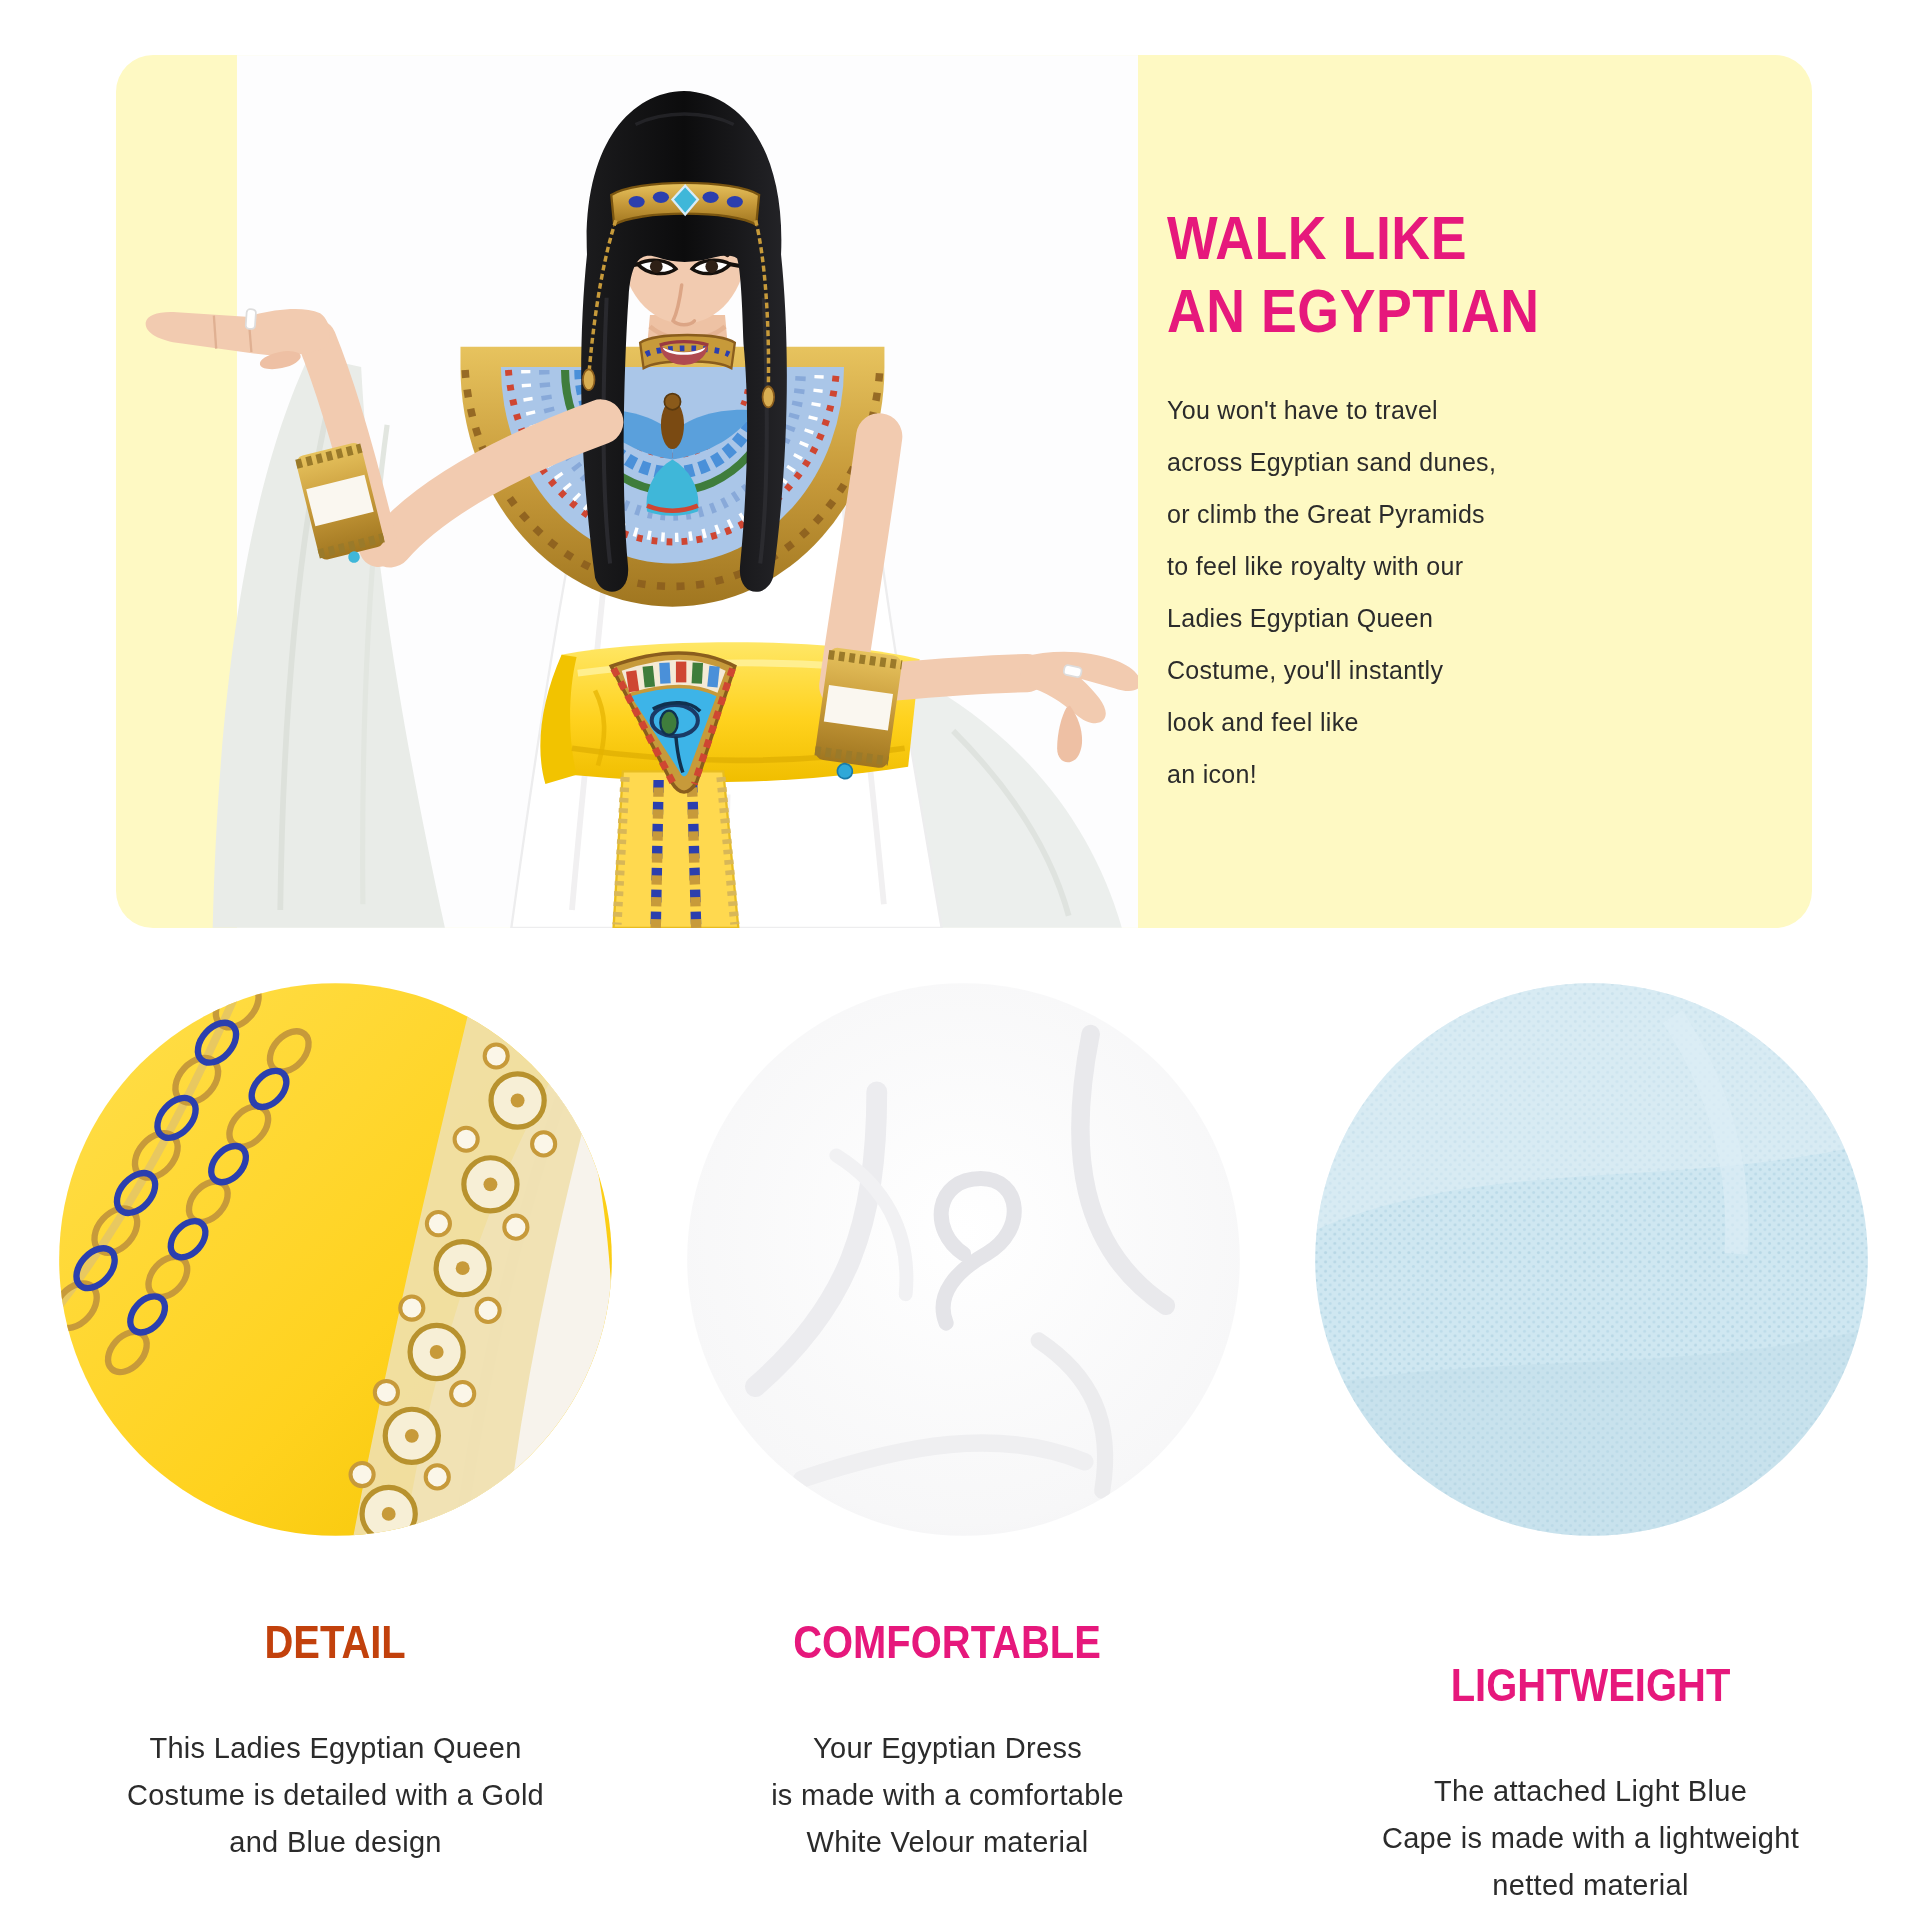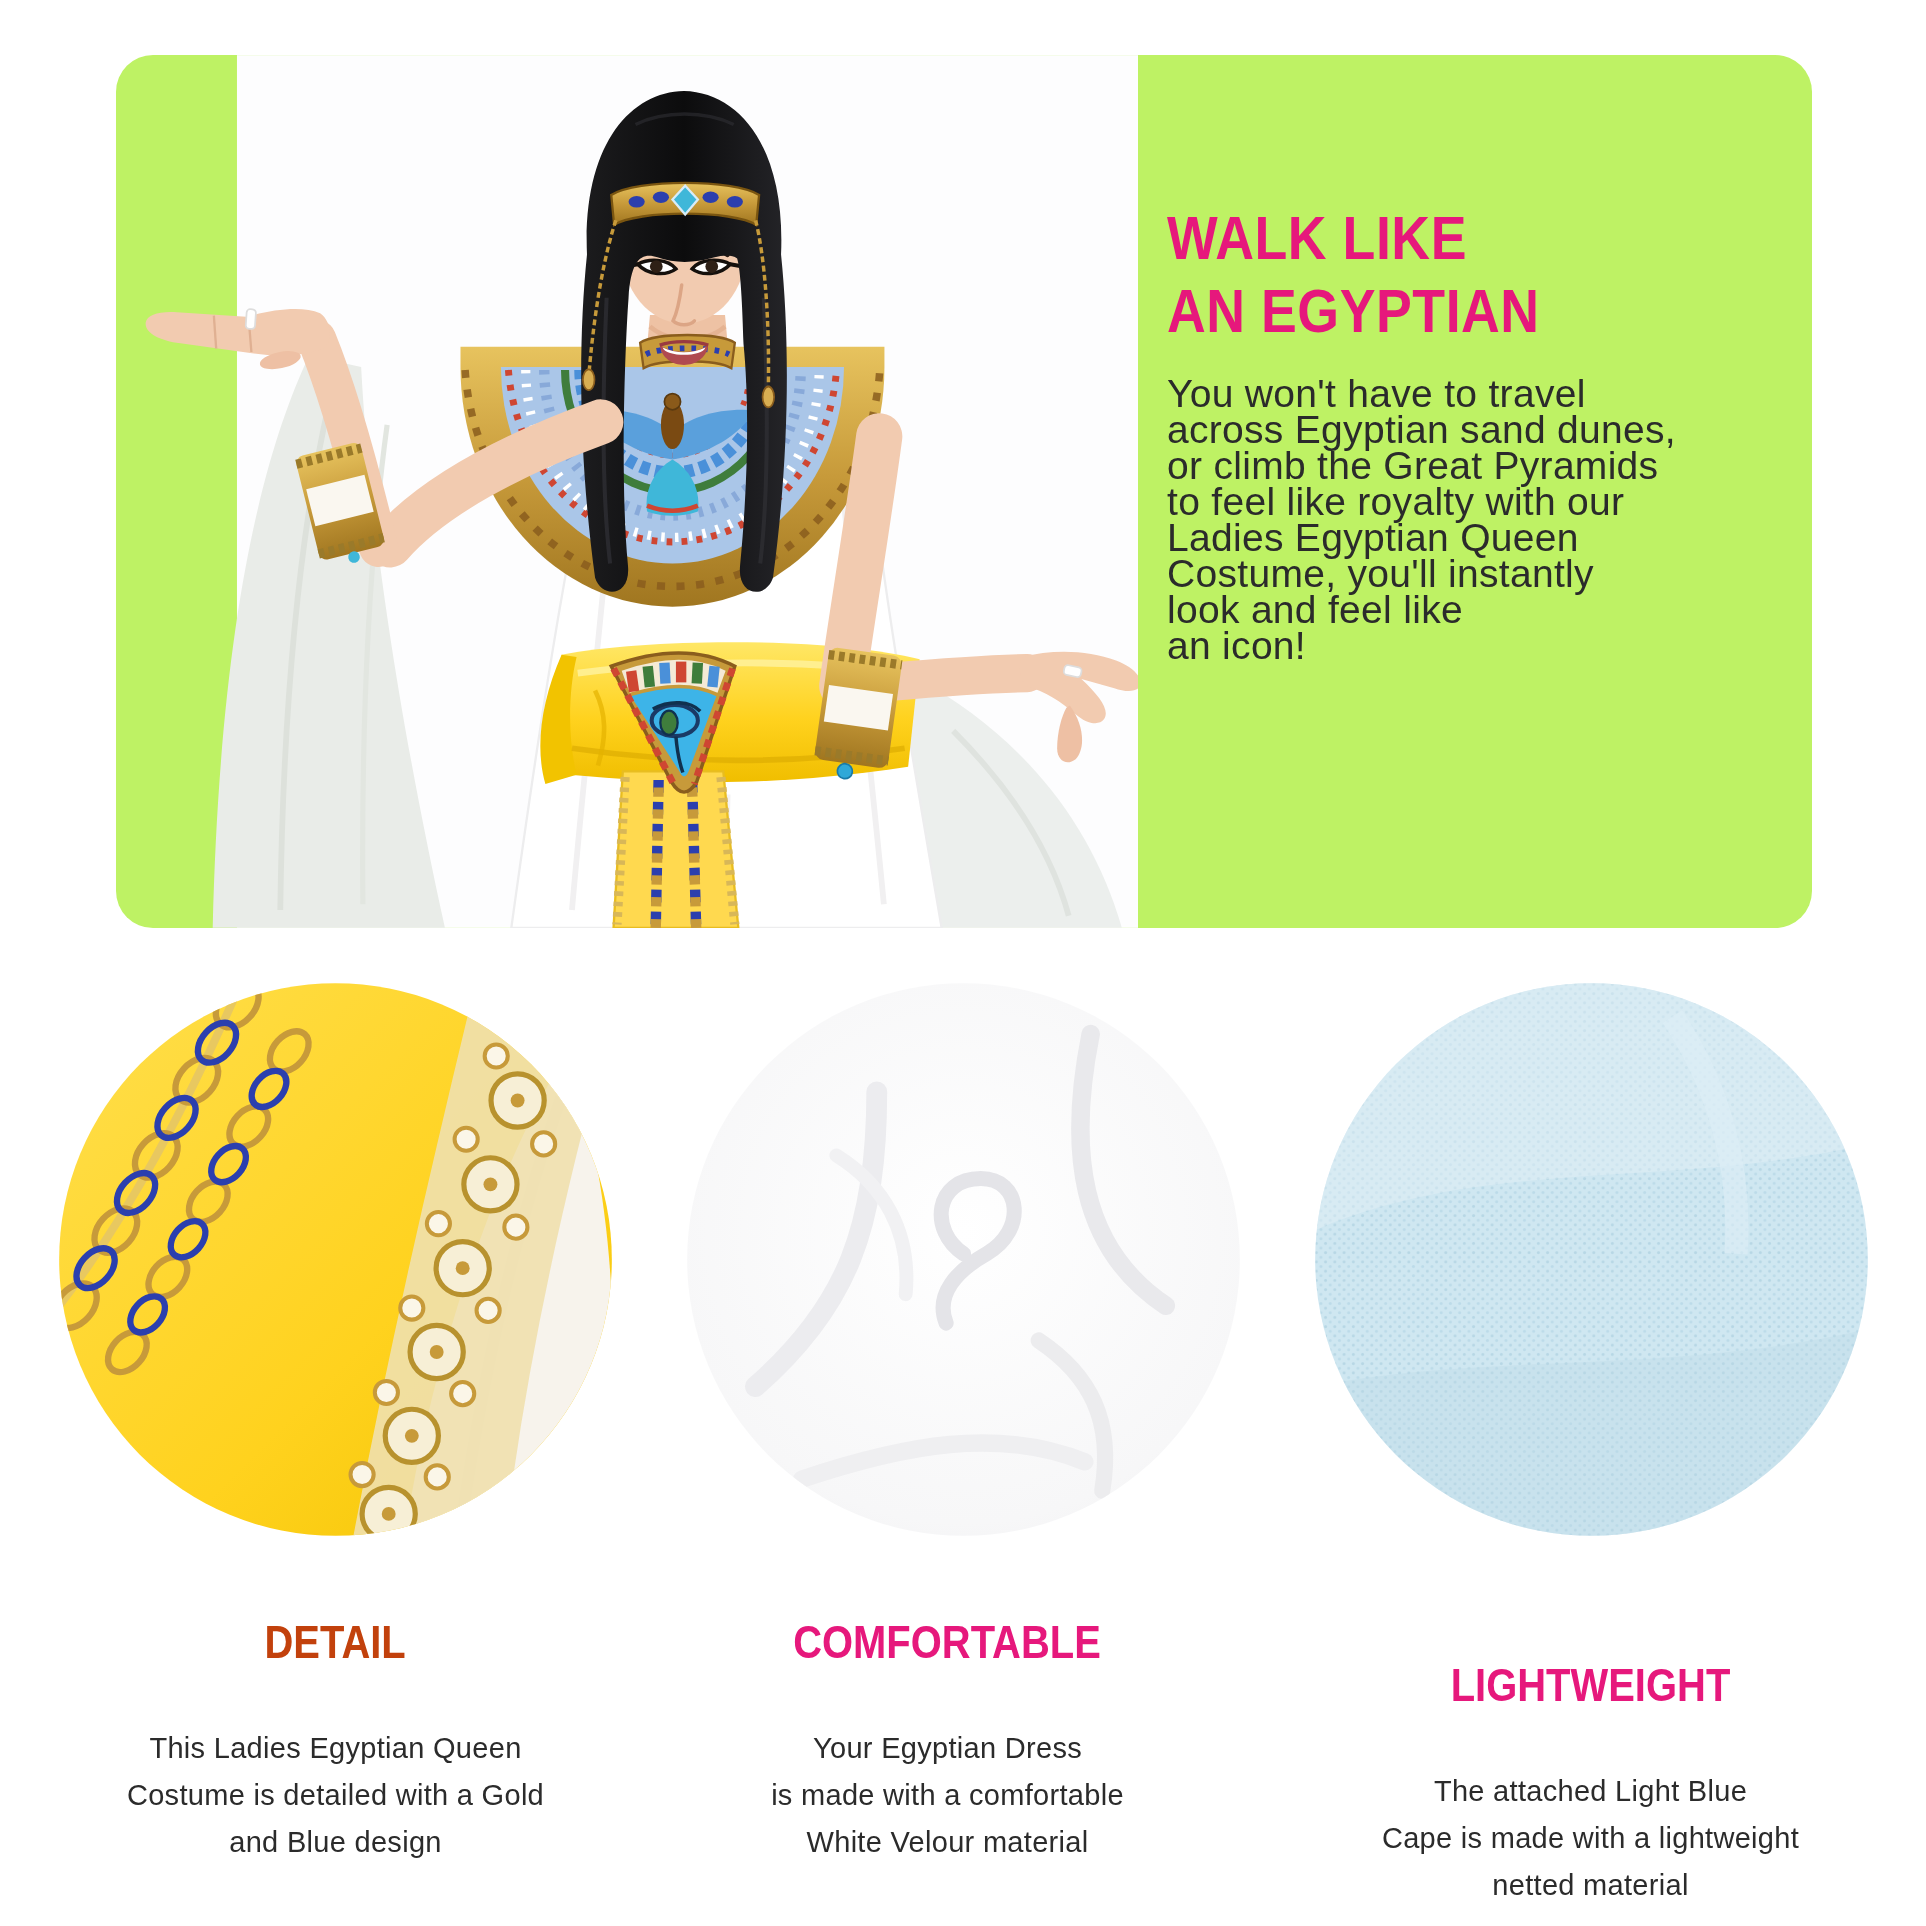--- a/index.html
+++ b/index.html
@@ -12,41 +12,41 @@
     background:#f5f5f6;border-radius:37px;overflow:hidden;
   }
   .photo{position:absolute;left:17.3px;top:0;width:1005px;height:873px;}
   .hero-text{position:absolute;left:1051px;top:147px;width:624px;}
   .hero-heading{
     color:#e6187c;font-weight:bold;font-size:61px;line-height:73px;
     letter-spacing:0.6px;white-space:nowrap;
   }
   .cond{display:inline-block;transform:scaleX(.88);transform-origin:left center;}
   .hero-body{
-    margin-top:28px;color:#2b2b2b;font-size:39px;line-height:36px;
+    margin-top:36px;color:#2b2b2b;font-size:25px;line-height:52px;
     white-space:pre-line;letter-spacing:0.3px;
   }
   .swatch{position:absolute;top:982px;width:555px;height:555px;}
   .swatch svg{width:100%;height:100%;display:block;}
   .sw1{left:58px;} .sw2{left:686px;} .sw3{left:1314px;}
   .feature{position:absolute;top:1618px;width:543px;text-align:center;}
   .f1{left:64px;} .f2{left:676px;} .f3{left:1319px;}
   .feature-title{
     color:#e6187c;font-weight:bold;font-size:47px;line-height:47px;white-space:nowrap;
   }
   .feature-title .cond{transform-origin:center;transform:scaleX(.85);}
   .feature-desc{
     margin-top:60px;color:#2b2b2b;font-size:29px;line-height:47px;
     white-space:pre-line;letter-spacing:0.3px;
   }
 </style>
 </head>
 <body>
 
-<div class="card" style="background: #bef264;">
+<div class="card" style="background: #fef9c3;">
 
   <svg class="photo" viewBox="0 0 1740 1511" aria-hidden="true">
     <defs>
       <linearGradient id="goldGrad" x1="0" y1="0" x2="0" y2="1">
         <stop offset="0" stop-color="#e7c35e"></stop>
           <stop offset=".5" stop-color="#c79a3a"></stop>
           <stop offset="1" stop-color="#a07620"></stop>
       </linearGradient>
       <linearGradient id="sashGrad" x1="0" y1="0" x2="0" y2="1">
         <stop offset="0" stop-color="#ffe766"></stop>

